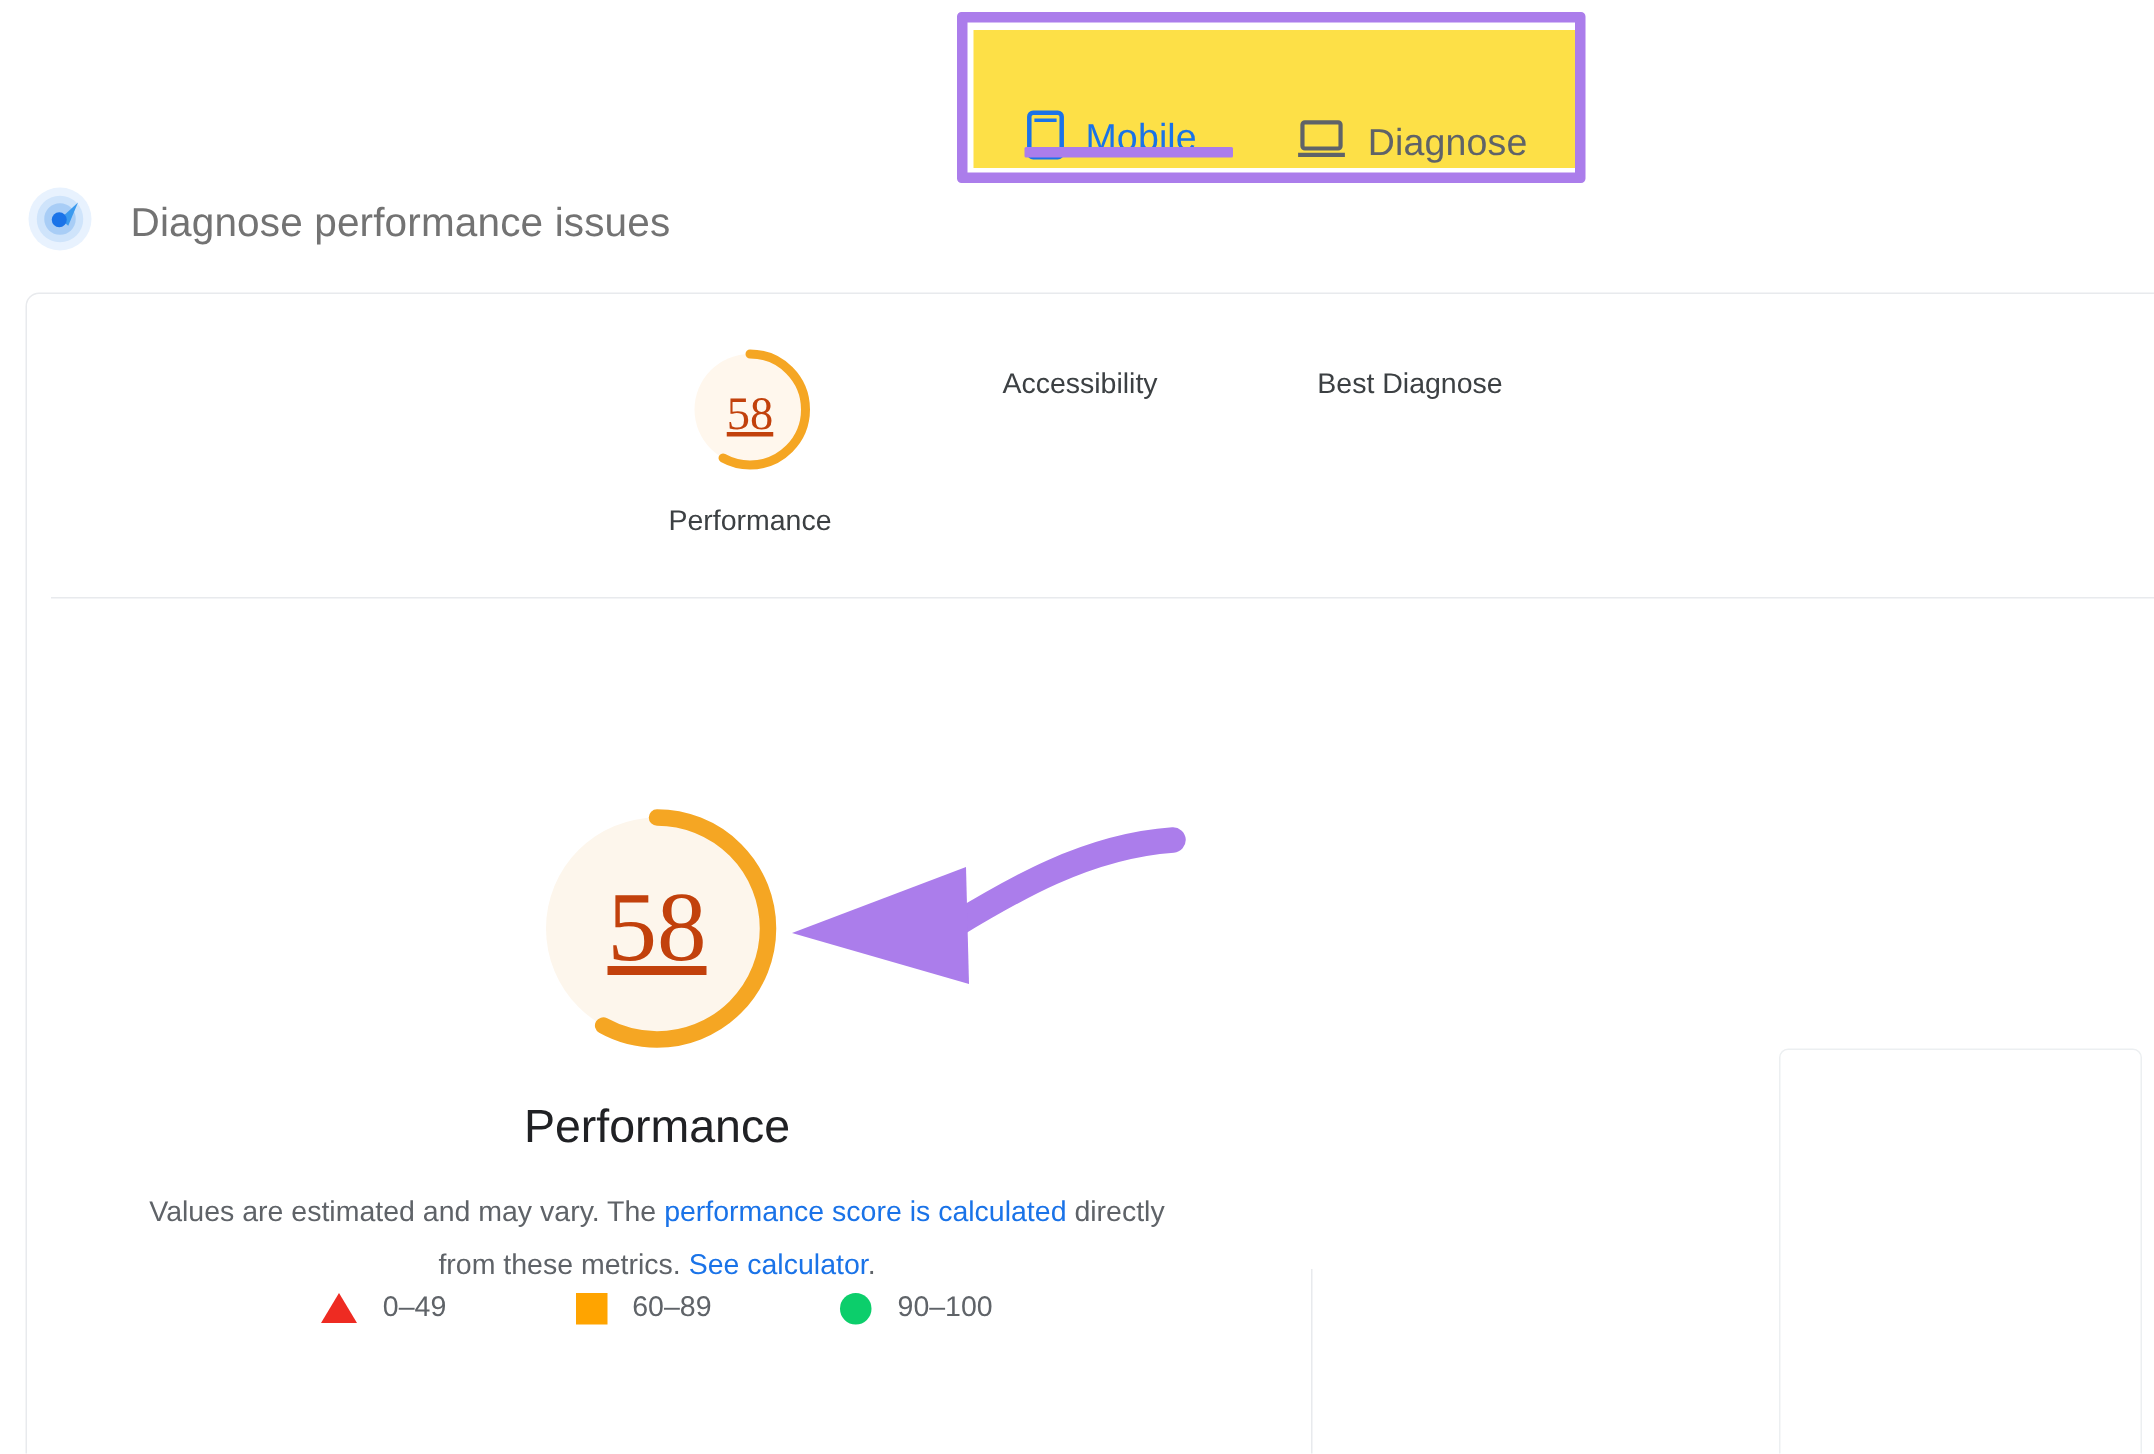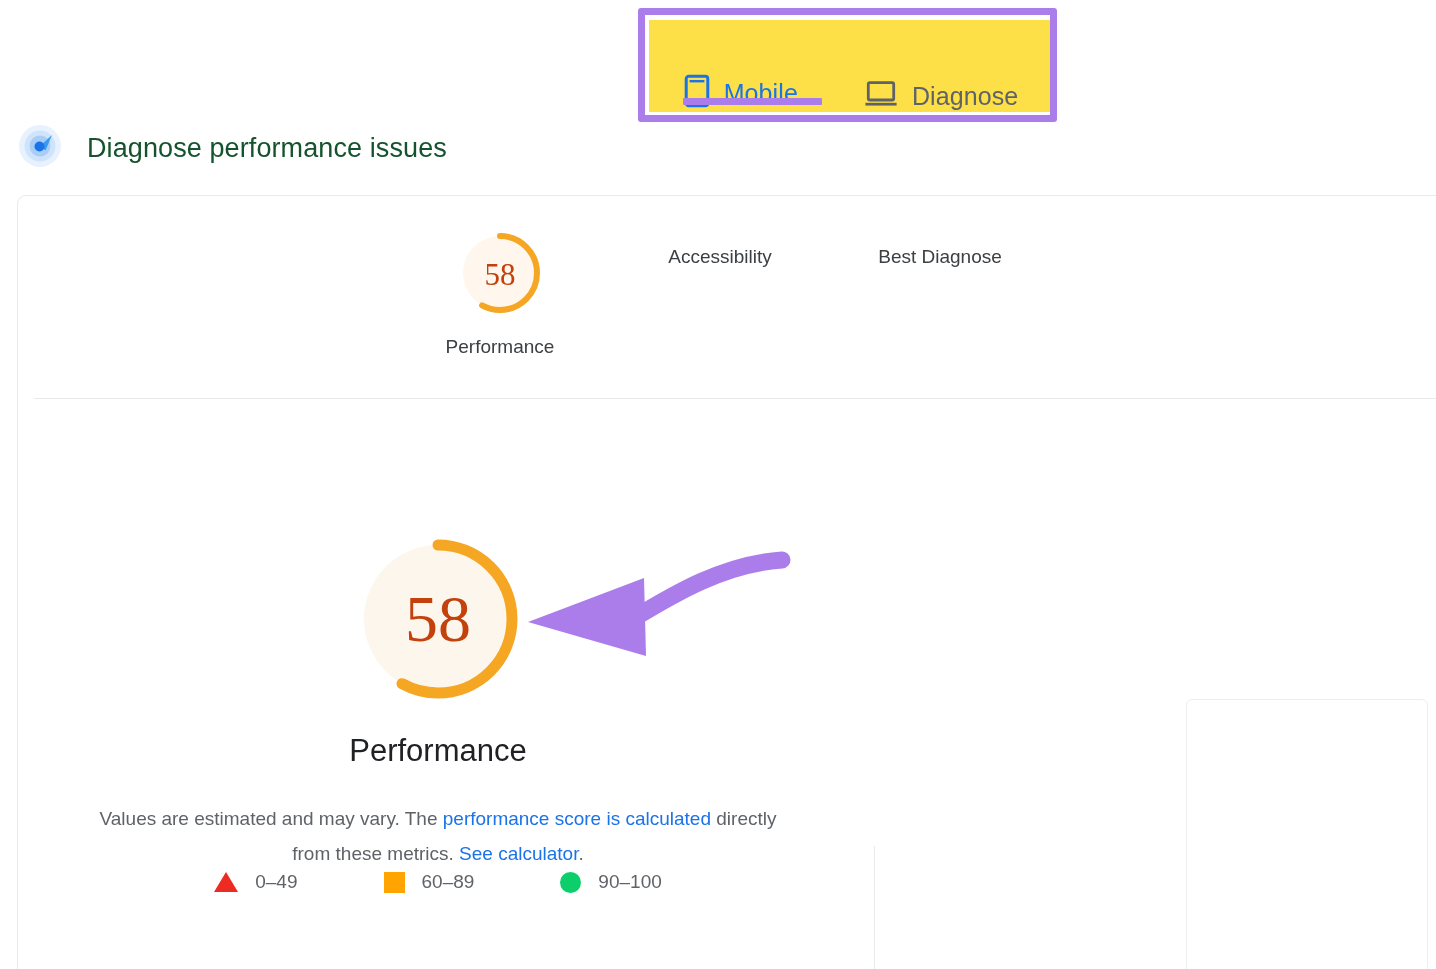--- a/index.html
+++ b/index.html
@@ -72,21 +72,21 @@
   #section-heading {
     position: absolute;
     left: 18px;
     top: 124px;
     display: flex;
     align-items: center;
     gap: 25px;
   }
   #section-heading .heading-text {
     font-size: 27px;
-    color: #14532d;
+    color: #737373;
     letter-spacing: .1px;
     white-space: nowrap;
   }
 
   
   #report-card {
     position: absolute;
     left: 17px;
     top: 195px;
     width: 1480px;          
@@ -131,20 +131,21 @@
   .gauge .gauge-value {
     position: absolute;
     left: 0; top: 0;
     width: 100%; height: 100%;
     display: flex;
     align-items: center;
     justify-content: center;
     color: #c2410c;
     font-family: "Liberation Serif", serif;
     font-weight: 400;
+    text-decoration: underline;
   }
   .gauge-sm .gauge-value { font-size: 31px; }
   .gauge-lg .gauge-value { font-size: 66px; }
 
   #card-divider {
     position: absolute;
     left: 16px;
     top: 202px;
     width: 1420px;
     height: 1px;
@@ -167,21 +168,21 @@
     margin-top: 135px;
     width: 170px;
     height: 170px;
   }
   #perf-title {
     margin-top: 29px;
     font-size: 31px;
     color: #202124;
   }
   #perf-note {
-    margin-top: 32px;
+    margin-top: 22px;
     width: 700px;
     text-align: center;
     font-size: 19px;
     line-height: 35px;
     color: #5f6368;
   }
   #perf-note a {
     color: #1a73e8;
     text-decoration: none;
   }

